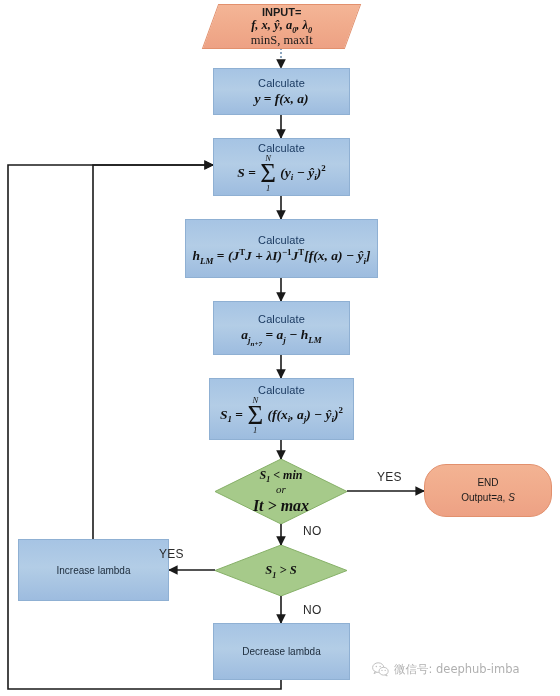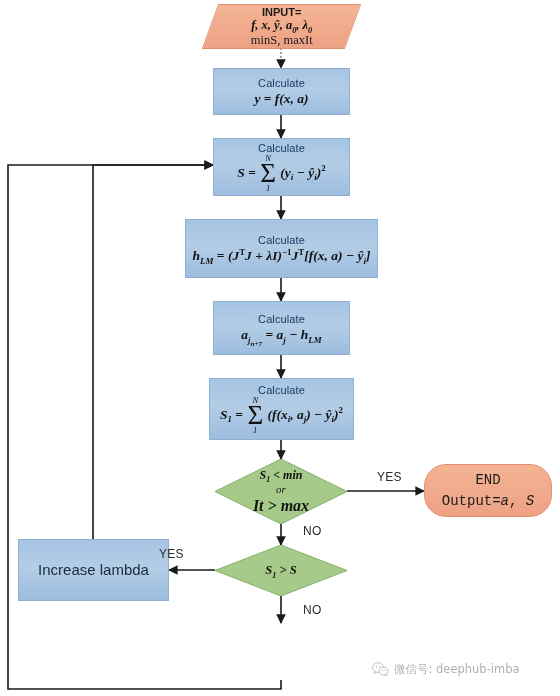--- a/index.html
+++ b/index.html
@@ -70,21 +70,21 @@
     line-height: 1.25;
     text-align: center;
   }
   .cap {
     font-size: 11px;
     color: #17365d;
     letter-spacing: 0.1px;
     line-height: 1.35;
   }
   .plain {
-    font-size: 15px;
+    font-size: 10px;
     color: #1b2a3a;
     line-height: 1.3;
     text-align: right;
   }
   .formula {
     font-family: "Liberation Serif", serif;
     font-style: italic;
     font-weight: bold;
     font-size: 13.5px;
     color: #111;
@@ -139,22 +139,22 @@
   }
   .ioFormula {
     font-family: "Liberation Serif", serif;
     font-style: italic;
     font-weight: bold;
     font-size: 12.5px;
     color: #111;
     white-space: nowrap;
   }
   .endText {
-    font-family: Liberation Mono, monospace;
-    font-size: 14px;
+    font-family: Liberation Sans, sans-serif;
+    font-size: 10px;
     color: #1b1b1b;
     line-height: 1.45;
   }
   #watermark {
     position: absolute;
     left: 372px;
     top: 662px;
     display: flex;
     gap: 5px;
     opacity: 0.55;
@@ -294,20 +294,23 @@
       <div class="formula" style="font-size:12.5px">
         S<sub>1</sub> &gt; S
       </div>
     </div>
   </div>
 
   <div class="node proc" style="left:18px; top:539px; width:151px; height:62px;">
     <div class="plain">Increase lambda</div>
   </div>
 
+  <div class="node proc" style="left:213px; top:623px; width:137px; height:57px;">
+    <div class="plain">Decrease lambda</div>
+  </div>
 
   <div class="edge-label" style="left:377px; top:470px;">YES</div>
   <div class="edge-label" style="left:303px; top:524px;">NO</div>
   <div class="edge-label" style="left:159px; top:547px;">YES</div>
   <div class="edge-label" style="left:303px; top:603px;">NO</div>
 
   <div id="watermark">
     <svg width="17" height="15" viewBox="0 0 17 15">
       <ellipse cx="6.2" cy="5.6" rx="5.6" ry="4.8" fill="none" stroke="#8e8e8e" stroke-width="1"></ellipse>
       <path d="M 3.2 9.4 L 2.0 11.6 L 4.6 10.4" fill="none" stroke="#8e8e8e" stroke-width="1"></path>

